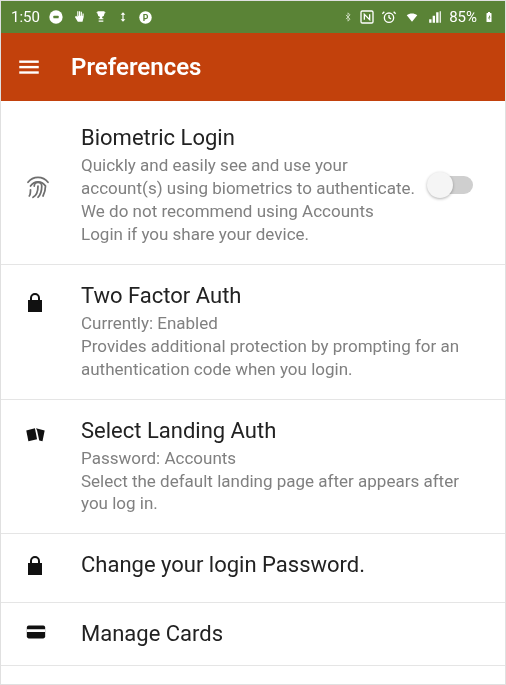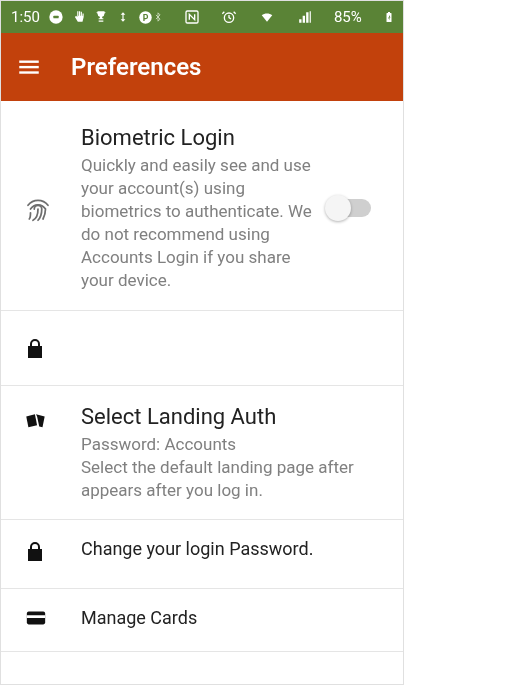--- a/index.html
+++ b/index.html
@@ -1,22 +1,22 @@
 <!DOCTYPE html>
 <html><head>
 <meta charset="utf-8">
 <style>
   * { box-sizing: border-box; margin: 0; padding: 0; }
   html, body { width: 506px; height: 685px; font-family: Roboto, "Helvetica Neue", Arial, sans-serif; background: #fff; }
-  .screen { width: 404px; height: 685px; background: #fff; border: 1px solid #e0e0e0; display: flex; flex-direction: column; }
+  .screen { width: 506px; height: 685px; background: #fff; border: 1px solid #e0e0e0; display: flex; flex-direction: column; }
 
   
   .statusbar { background: #5a8336; color: #fff; height: 32px; display: flex; align-items: center; justify-content: space-between; padding: 0 10px; font-size: 15px; }
   .statusbar .left, .statusbar .right { display: flex; align-items: center; gap: 8px; }
-  .statusbar .right { gap: 21px; }
+  .statusbar .right { gap: 6px; }
   .status-icon { display: inline-flex; align-items: center; justify-content: center; }
   .status-icon svg { display: block; }
 
   
   .appbar { background: #c2410c; color: #fff; height: 68px; display: flex; align-items: center; padding: 0 14px; gap: 28px; }
   .hamburger { width: 28px; height: 28px; display: flex; align-items: center; justify-content: center; cursor: pointer; }
   .appbar-title { font-size: 24px; font-weight: 600; }
 
   
   .list { flex: 1; display: flex; flex-direction: column; margin-top: 6px; }
@@ -26,21 +26,21 @@
   .row.center-icon .iconcell { align-self: center; padding-top: 0; }
   .row .content { flex: 1; min-width: 0; }
   .row .title { font-size: 22px; color: #222; font-weight: 400; margin-bottom: 4px; }
   .row .subtitle { font-size: 17px; color: #808080; line-height: 1.35; }
   .row .trailing { flex: 0 0 auto; display: flex; align-items: center; padding-left: 10px; align-self: center; }
 
   
   .switch { position: relative; width: 44px; height: 18px; background: #cfcfcf; border-radius: 9px; }
   .switch .knob { position: absolute; top: -4px; left: -2px; width: 26px; height: 26px; background: #f5f5f5; border-radius: 50%; box-shadow: 0 1px 3px rgba(0,0,0,0.3); }
 
-  .single-line .title { margin-bottom: 0; font-size: 18px; }
+  .single-line .title { margin-bottom: 0; font-size: 22px; }
 </style>
 </head>
 <body>
 
 <div class="screen">
 
   <div class="statusbar">
     <div class="left">
       <span>1:50</span>
       <span class="status-icon">
@@ -145,20 +145,25 @@
     </div>
 
     <div class="row">
       <div class="iconcell">
         <span>
           <svg width="24" height="28" viewBox="0 0 24 24" fill="#111">
               <path d="M17 9V7a5 5 0 00-10 0v2H5v12h14V9h-2zm-8 0V7a3 3 0 016 0v2H9z"></path>
             </svg>
         </span>
       </div>
+      <div class="content">
+        <div class="title">Two Factor Auth</div>
+        <div class="subtitle">Currently: Enabled</div>
+        <div class="subtitle">Provides additional protection by prompting for an authentication code when you login.</div>
+      </div>
     </div>
 
     <div class="row">
       <div class="iconcell">
         <span>
           <svg width="26" height="26" viewBox="0 0 24 24" fill="#111">
               <path d="M3 6l8-2 2 10-8 2z"></path>
               <path d="M12 4l8 2-2 10-3-.8L13 6z" opacity="1"></path>
             </svg>
         </span>

